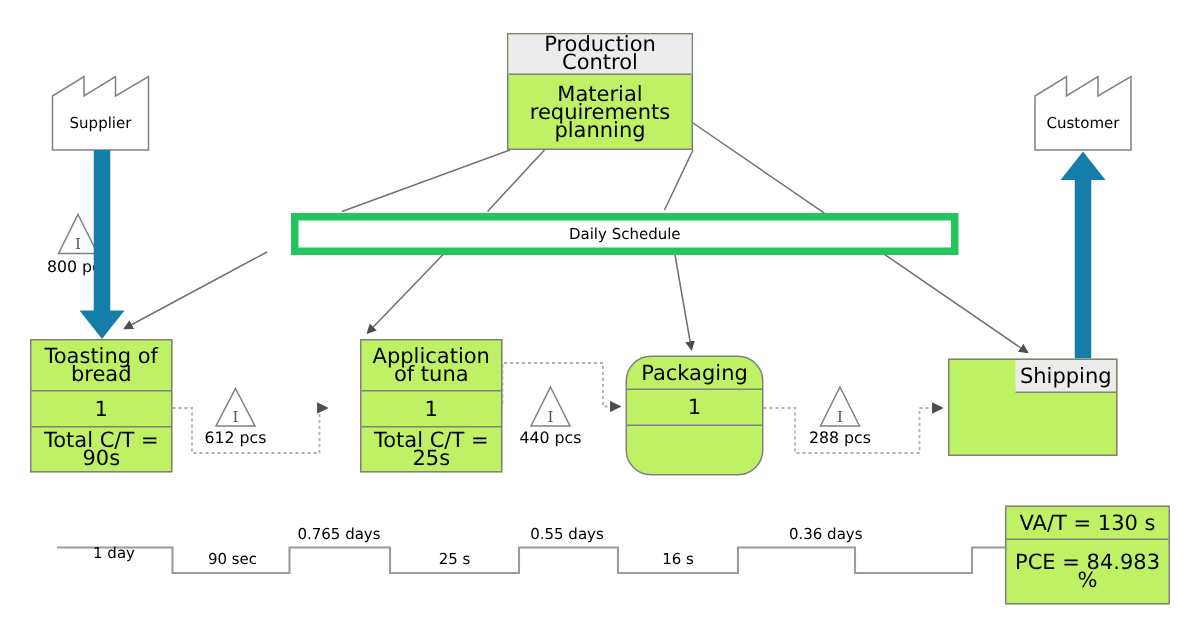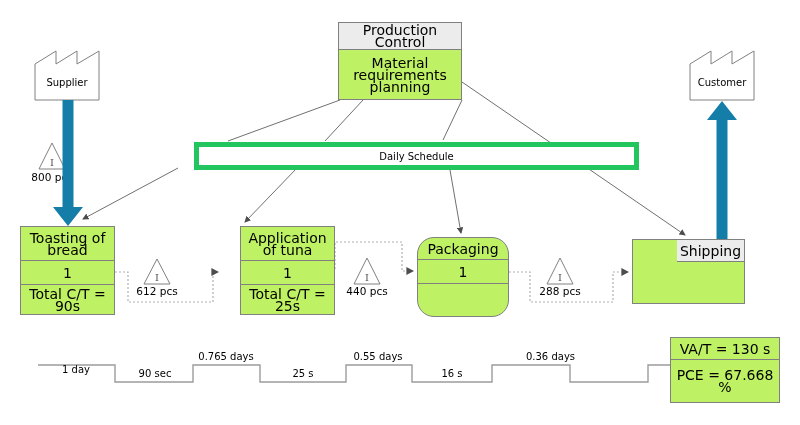--- a/index.html
+++ b/index.html
@@ -105,21 +105,21 @@
     <div class="row mid" style="height:23px;">1</div>
   </div>
 
   <div class="node" style="left:632px;top:239px;width:113px;height:65px;padding-left:44px;">
     <div class="hdr fill" style="height:21px;">Shipping</div>
     <div class="row" style="flex:1;"></div>
   </div>
 
   <div class="node" style="left:670px;top:337px;width:110px;height:66px;">
     <div class="row mid" style="height:21px;">VA/T = 130 s</div>
-    <div class="row" style="flex:1;">PCE = 67.668 %</div>
+    <div class="row" style="flex:1;">PCE = 84.983 %</div>
   </div>
 
   <div class="lbl" style="left:76px;top:364px;">1 day</div>
   <div class="lbl" style="left:155px;top:368px;">90 sec</div>
   <div class="lbl" style="left:226px;top:351px;">0.765 days</div>
   <div class="lbl" style="left:303px;top:368px;">25 s</div>
   <div class="lbl" style="left:366px;top:351px;margin-left:12px;">0.55 days</div>
   <div class="lbl" style="left:452px;top:368px;">16 s</div>
   <div class="lbl" style="left:530px;top:351px;padding-left:41px;">0.36 days</div>
 

